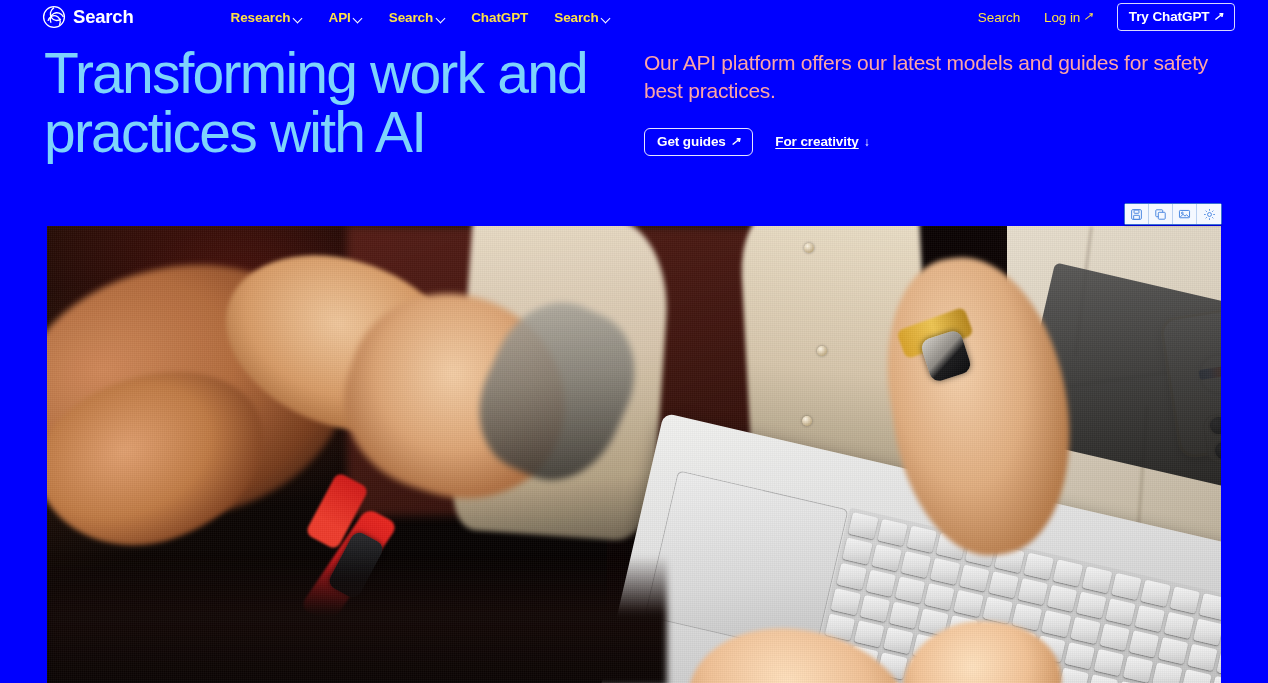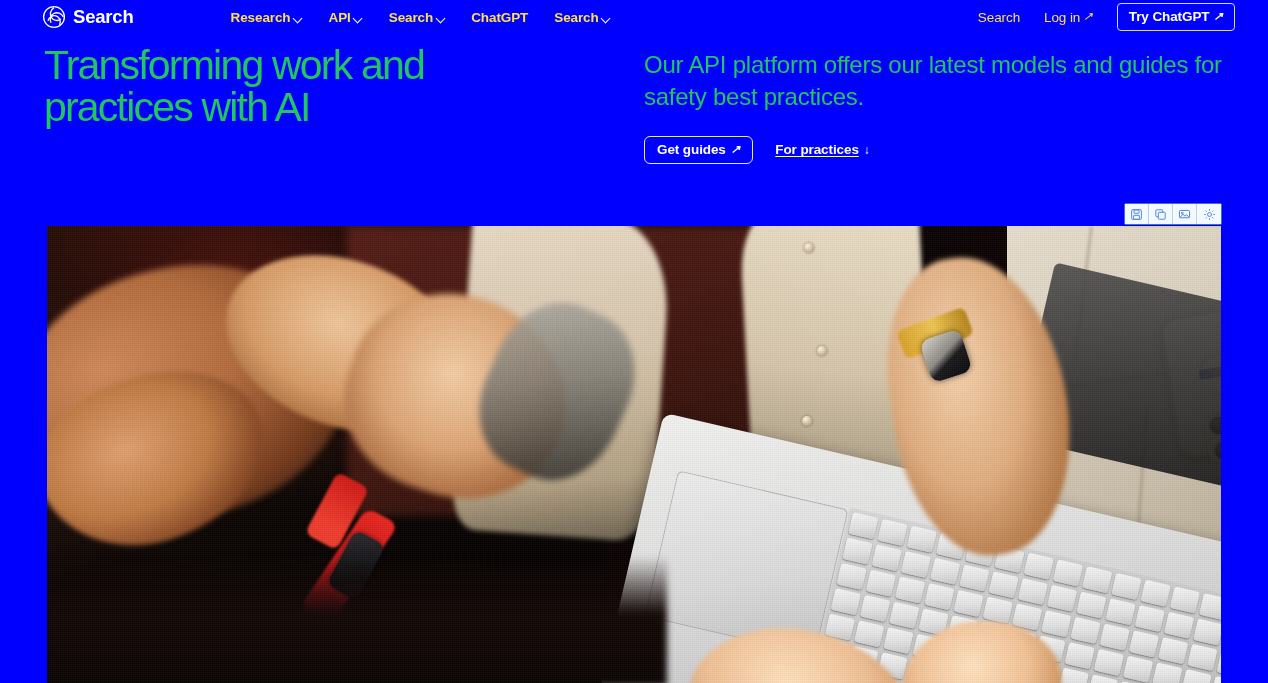--- a/index.html
+++ b/index.html
@@ -122,40 +122,40 @@
     position: relative;
     z-index: 10;
   }
 
   .hero-left {
     width: 600px;
     flex: 0 0 600px;
   }
 
   .hero-title {
-    font-size: 41px;
+    font-size: 57px;
     line-height: 1.03;
     font-weight: 400;
     letter-spacing: -1.8px;
-    color: #22c55e;
+    color: #7dd3fc;
   }
 
   .hero-right {
     flex: 1 1 auto;
     padding-top: 5px;
     padding-left: 0px;
   }
 
   .hero-desc {
-    font-size: 24px;
+    font-size: 21px;
     line-height: 1.33;
     font-weight: 400;
     letter-spacing: -0.25px;
     max-width: 580px;
-    color: #22c55e;
+    color: #fca5a5;
   }
 
   .hero-actions {
     margin-top: 23px;
     display: flex;
     align-items: center;
     gap: 22px;
   }
 
   .btn-pill {
@@ -611,21 +611,21 @@
   </div>
 
   <div class="hero-right">
     <p class="hero-desc">Our API platform offers our latest models and guides for safety best practices.</p>
     <div class="hero-actions">
       <button class="btn-pill">
         <span>Get guides</span>
         <i class="arrow-ne">↗</i>
       </button>
       <a class="link-underline">
-        <span class="label">For practices</span>
+        <span class="label">For creativity</span>
         <i class="arrow-down">↓</i>
       </a>
     </div>
   </div>
 </section>
 
 <div class="photo-wrap">
   <div class="photo">
     <div class="clip">
       <div class="ph-dark-left"></div>

